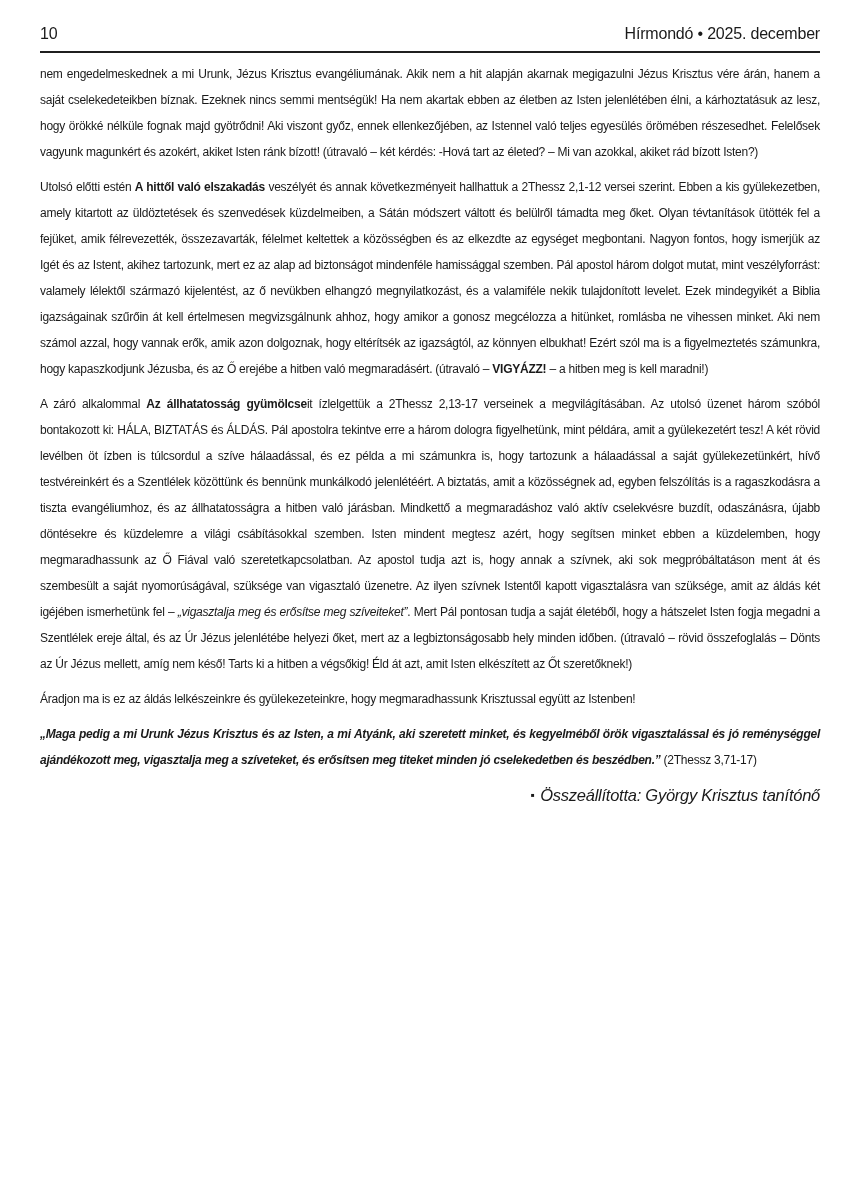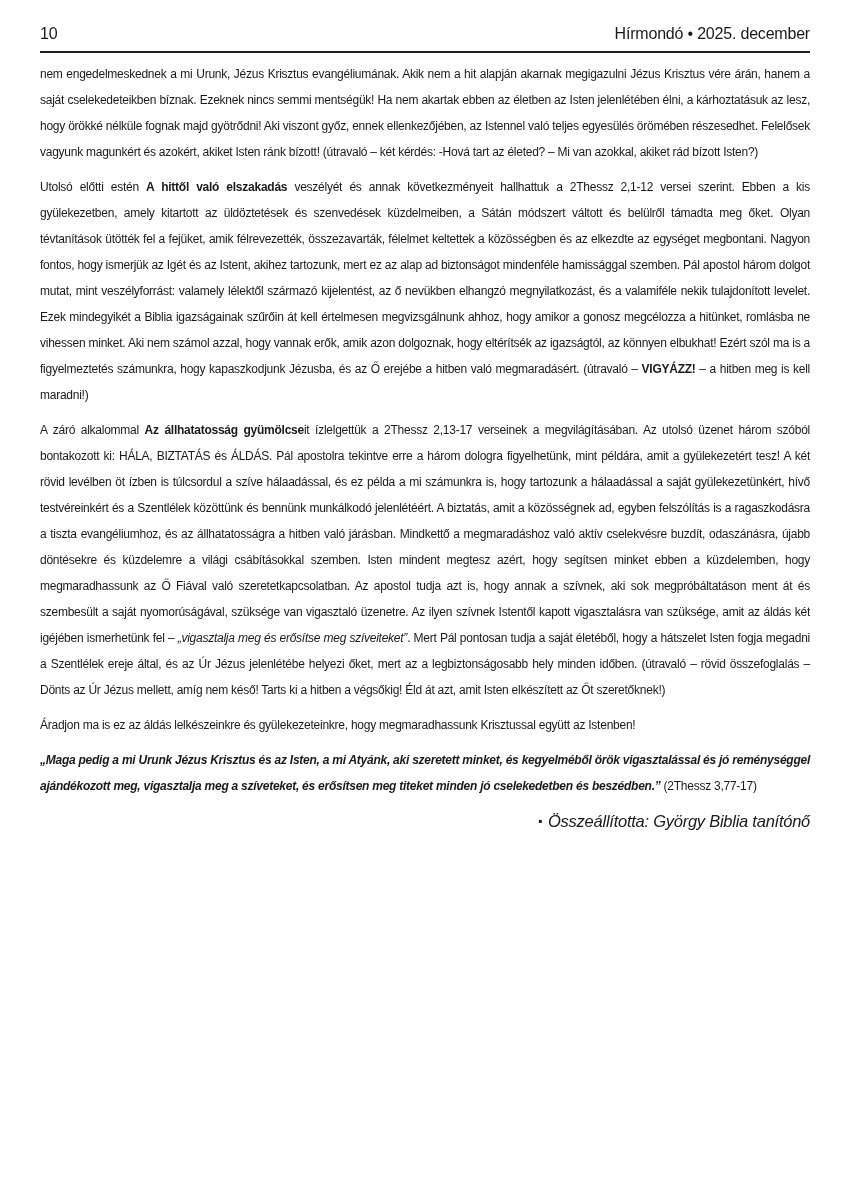--- a/index.html
+++ b/index.html
@@ -8,21 +8,21 @@
     background: #ffffff;
   }
   .page {
     position: relative;
     width: 848px;
     height: 1196px;
     box-sizing: border-box;
     background: #ffffff;
     color: #1a1a1a;
     font-family: "Liberation Sans", sans-serif;
-    padding: 24px 38px 0 40px;
+    padding: 24px 28px 0 40px;
     overflow: hidden;
   }
   .header {
     display: flex;
     justify-content: space-between;
     align-items: flex-end;
     font-size: 16px;
     line-height: 20px;
     padding-bottom: 7px;
     border-bottom: 2px solid #1f1f1f;
@@ -64,18 +64,18 @@
 <div class="page">
   <div class="header">
     <span class="page-num">10</span>
     <span class="issue">Hírmondó • 2025. december</span>
   </div>
   <div class="doc-body">
       <p><span>nem engedelmeskednek a mi Urunk, Jézus Krisztus evangéliumának. Akik nem a hit alapján akarnak megigazulni Jézus Krisztus vére árán, hanem a saját cselekedeteikben bíznak. Ezeknek nincs semmi mentségük! Ha nem akartak ebben az életben az Isten jelenlétében élni, a kárhoztatásuk az lesz, hogy örökké nélküle fognak majd gyötrődni! Aki viszont győz, ennek ellenkezőjében, az Istennel való teljes egyesülés örömében részesedhet. Felelősek vagyunk magunkért és azokért, akiket Isten ránk bízott! (útravaló – két kérdés: -Hová tart az életed? – Mi van azokkal, akiket rád bízott Isten?)</span></p>
       <p><span>Utolsó előtti estén </span><span class="b">A hittől való elszakadás</span><span> veszélyét és annak következményeit hallhattuk a 2Thessz 2,1-12 versei szerint. Ebben a kis gyülekezetben, amely kitartott az üldöztetések és szenvedések küzdelmeiben, a Sátán módszert váltott és belülről támadta meg őket. Olyan tévtanítások ütötték fel a fejüket, amik félrevezették, összezavarták, félelmet keltettek a közösségben és az elkezdte az egységet megbontani. Nagyon fontos, hogy ismerjük az Igét és az Istent, akihez tartozunk, mert ez az alap ad biztonságot mindenféle hamissággal szemben. Pál apostol három dolgot mutat, mint veszélyforrást: valamely lélektől származó kijelentést, az ő nevükben elhangzó megnyilatkozást, és a valamiféle nekik tulajdonított levelet. Ezek mindegyikét a Biblia igazságainak szűrőin át kell értelmesen megvizsgálnunk ahhoz, hogy amikor a gonosz megcélozza a hitünket, romlásba ne vihessen minket. Aki nem számol azzal, hogy vannak erők, amik azon dolgoznak, hogy eltérítsék az igazságtól, az könnyen elbukhat! Ezért szól ma is a figyelmeztetés számunkra, hogy kapaszkodjunk Jézusba, és az Ő erejébe a hitben való megmaradásért. (útravaló – </span><span class="b">VIGYÁZZ!</span><span> – a hitben meg is kell maradni!)</span></p>
       <p><span>A záró alkalommal </span><span class="b">Az állhatatosság gyümölcse</span><span>it ízlelgettük a 2Thessz 2,13-17 verseinek a megvilágításában. Az utolsó üzenet három szóból bontakozott ki: HÁLA, BIZTATÁS és ÁLDÁS. Pál apostolra tekintve erre a három dologra figyelhetünk, mint példára, amit a gyülekezetért tesz! A két rövid levélben öt ízben is túlcsordul a szíve hálaadással, és ez példa a mi számunkra is, hogy tartozunk a hálaadással a saját gyülekezetünkért, hívő testvéreinkért és a Szentlélek közöttünk és bennünk munkálkodó jelenlétéért. A biztatás, amit a közösségnek ad, egyben felszólítás is a ragaszkodásra a tiszta evangéliumhoz, és az állhatatosságra a hitben való járásban. Mindkettő a megmaradáshoz való aktív cselekvésre buzdít, odaszánásra, újabb döntésekre és küzdelemre a világi csábításokkal szemben. Isten mindent megtesz azért, hogy segítsen minket ebben a küzdelemben, hogy megmaradhassunk az Ő Fiával való szeretetkapcsolatban. Az apostol tudja azt is, hogy annak a szívnek, aki sok megpróbáltatáson ment át és szembesült a saját nyomorúságával, szüksége van vigasztaló üzenetre. Az ilyen szívnek Istentől kapott vigasztalásra van szüksége, amit az áldás két igéjében ismerhetünk fel – </span><span class="i">„vigasztalja meg és erősítse meg szíveiteket”</span><span>. Mert Pál pontosan tudja a saját életéből, hogy a hátszelet Isten fogja megadni a Szentlélek ereje által, és az Úr Jézus jelenlétébe helyezi őket, mert az a legbiztonságosabb hely minden időben. (útravaló – rövid összefoglalás – Dönts az Úr Jézus mellett, amíg nem késő! Tarts ki a hitben a végsőkig! Éld át azt, amit Isten elkészített az Őt szeretőknek!)</span></p>
       <p><span>Áradjon ma is ez az áldás lelkészeinkre és gyülekezeteinkre, hogy megmaradhassunk Krisztussal együtt az Istenben!</span></p>
-      <p><span class="b i">„Maga pedig a mi Urunk Jézus Krisztus és az Isten, a mi Atyánk, aki szeretett minket, és kegyelméből örök vigasztalással és jó reménységgel ajándékozott meg, vigasztalja meg a szíveteket, és erősítsen meg titeket minden jó cselekedetben és beszédben.”</span><span> (2Thessz 3,77-17)</span></p>
+      <p><span class="b i">„Maga pedig a mi Urunk Jézus Krisztus és az Isten, a mi Atyánk, aki szeretett minket, és kegyelméből örök vigasztalással és jó reménységgel ajándékozott meg, vigasztalja meg a szíveteket, és erősítsen meg titeket minden jó cselekedetben és beszédben.”</span><span> (2Thessz 3,71-17)</span></p>
     </div>
   <div class="footer">
-    <span class="bullet">▪</span><span class="byline">Összeállította: György Biblia tanítónő</span>
+    <span class="bullet">▪</span><span class="byline">Összeállította: György Krisztus tanítónő</span>
   </div>
 </div>
 
 </body></html>

